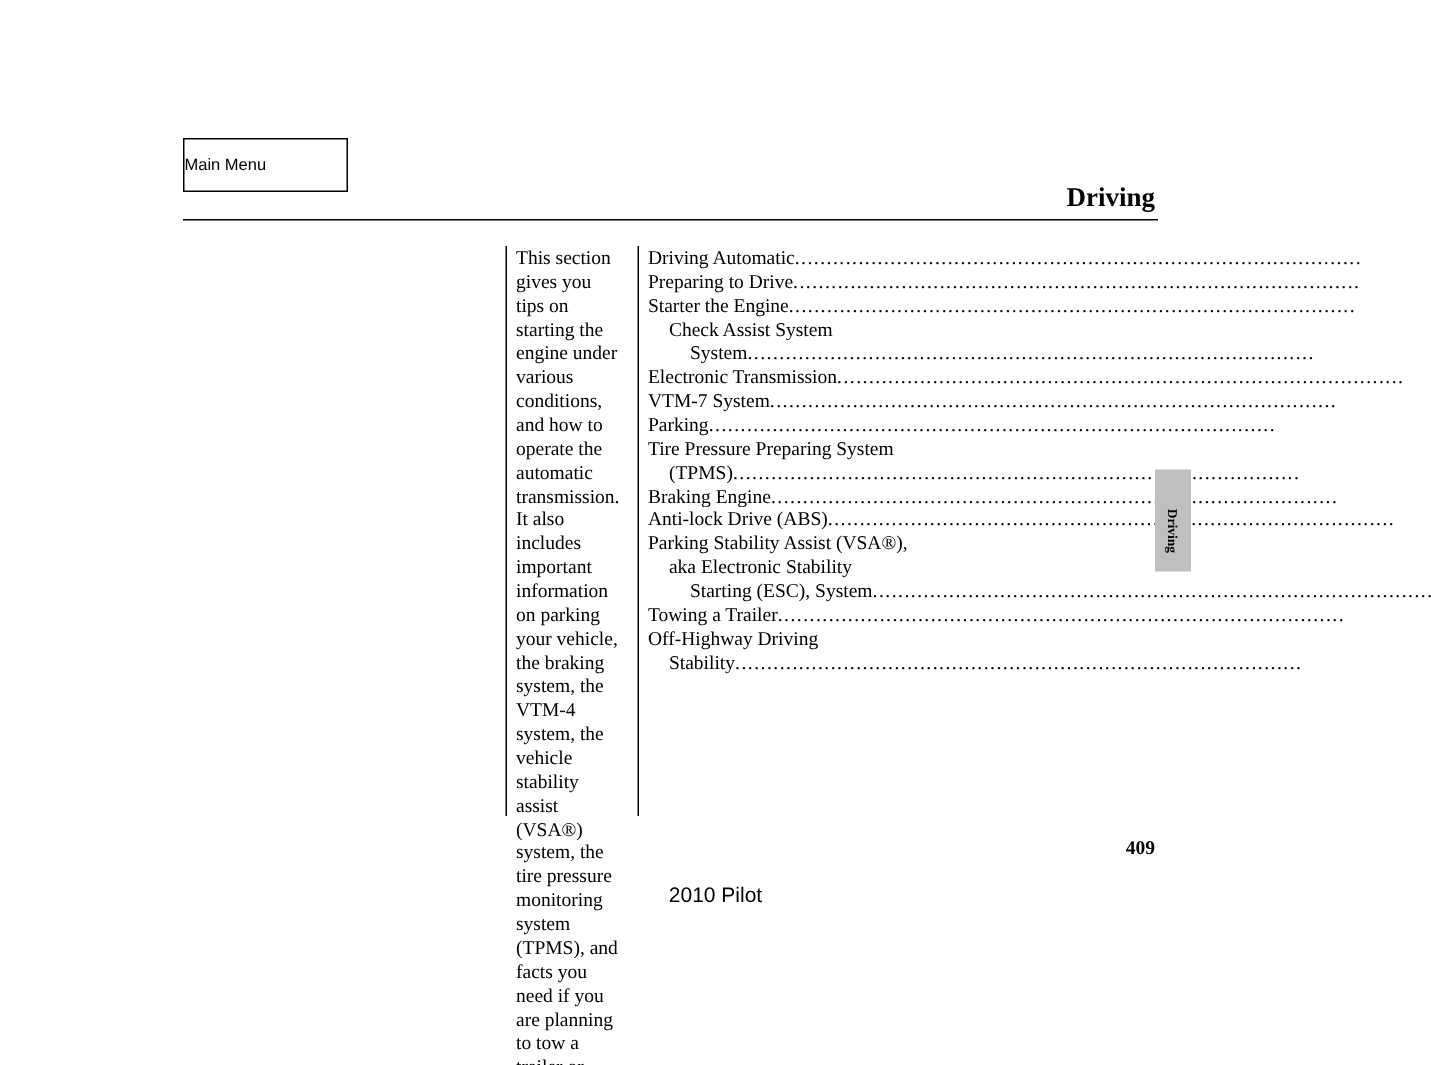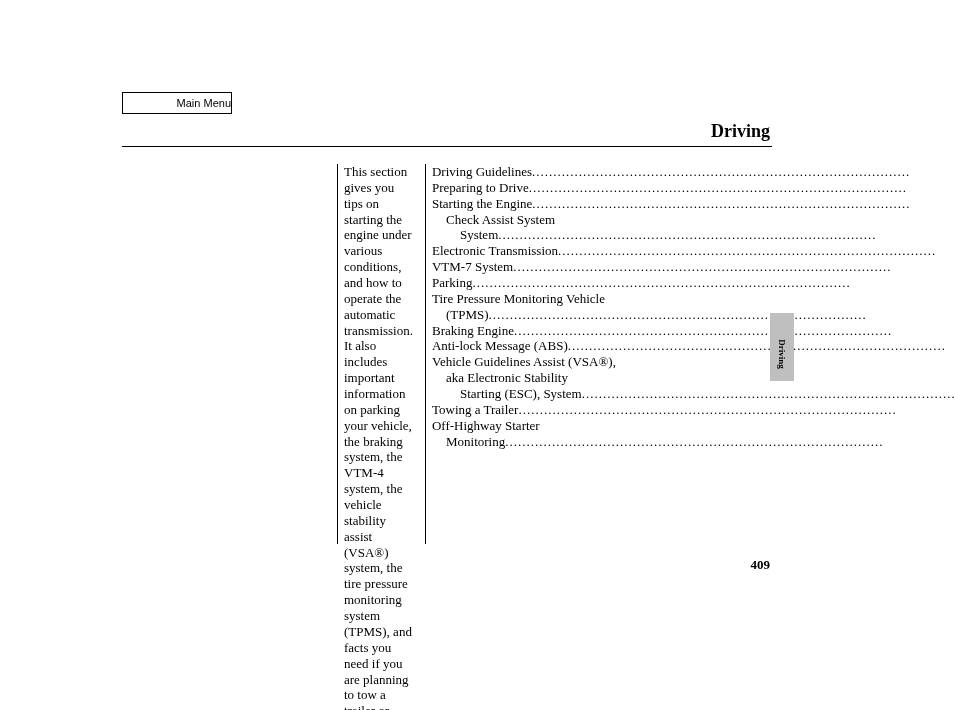--- a/index.html
+++ b/index.html
@@ -7,25 +7,25 @@
   .page {
     position: relative;
     width: 954px;
     height: 710px;
   }
   .main-menu {
     position: absolute;
     left: 122px;
     top: 92px;
     width: 110px;
-    height: 22px;
+    height: 36px;
     border: 1.5px solid #000;
     display: flex;
     align-items: center;
-    justify-content: flex-end;
+    justify-content: flex-start;
     font-family: Arial, Helvetica, sans-serif;
     font-size: 11px;
     background: #fff;
   }
   .title {
     position: absolute;
     right: 184px;
     top: 121px;
     font-family: "Palatino Linotype", Palatino, Georgia, serif;
     font-weight: bold;
@@ -139,29 +139,29 @@
   <div class="title">Driving</div>
 
   <div class="rule"></div>
 
   <div class="columns">
     <div class="col-intro">
       <div class="wrap">This section gives you tips on starting the engine under various conditions, and how to operate the automatic transmission. It also includes important information on parking your vehicle, the braking system, the VTM-4 system, the vehicle stability assist (VSA®) system, the tire pressure monitoring system (TPMS), and facts you need if you are planning to tow a trailer or drive off-highway.</div>
     </div>
     <div class="col-contents" id="toc">
         <div class="entry indent0">
-          <span class="label">Driving Guidelines</span>
+          <span class="label">Driving Automatic</span>
           <span class="leader"></span>
         </div>
         <div class="entry indent0">
           <span class="label">Preparing to Drive</span>
           <span class="leader"></span>
         </div>
         <div class="entry indent0">
-          <span class="label">Starting the Engine</span>
+          <span class="label">Starter the Engine</span>
           <span class="leader"></span>
         </div>
         <div class="entry indent1 noleader">
           <span class="label">Check Assist System</span>
         </div>
         <div class="entry indent2">
           <span class="label">System</span>
           <span class="leader"></span>
         </div>
         <div class="entry indent0">
@@ -170,58 +170,59 @@
         </div>
         <div class="entry indent0">
           <span class="label">VTM-7 System</span>
           <span class="leader"></span>
         </div>
         <div class="entry indent0">
           <span class="label">Parking</span>
           <span class="leader"></span>
         </div>
         <div class="entry indent0 noleader">
-          <span class="label">Tire Pressure Monitoring Vehicle</span>
+          <span class="label">Tire Pressure Preparing System</span>
         </div>
         <div class="entry indent1">
           <span class="label">(TPMS)</span>
           <span class="leader"></span>
         </div>
         <div class="entry indent0">
           <span class="label">Braking Engine</span>
           <span class="leader"></span>
         </div>
         <div class="entry indent0">
-          <span class="label">Anti-lock Message (ABS)</span>
+          <span class="label">Anti-lock Drive (ABS)</span>
           <span class="leader"></span>
         </div>
         <div class="entry indent0 noleader">
-          <span class="label">Vehicle Guidelines Assist (VSA®),</span>
+          <span class="label">Parking Stability Assist (VSA®),</span>
         </div>
         <div class="entry indent1 noleader">
           <span class="label">aka Electronic Stability</span>
         </div>
         <div class="entry indent2">
           <span class="label">Starting (ESC), System</span>
           <span class="leader"></span>
         </div>
         <div class="entry indent0">
           <span class="label">Towing a Trailer</span>
           <span class="leader"></span>
         </div>
         <div class="entry indent0 noleader">
-          <span class="label">Off-Highway Starter</span>
+          <span class="label">Off-Highway Driving</span>
         </div>
         <div class="entry indent1">
-          <span class="label">Monitoring</span>
+          <span class="label">Stability</span>
           <span class="leader"></span>
         </div>
       </div>
   </div>
 
   <div class="side-tab"></div>
   <div class="side-tab-label">
     <span>Driving</span>
   </div>
 
   <div class="page-number">409</div>
+  <div class="vehicle">2010 Pilot</div>
 
 </div>
 
 </body></html>

